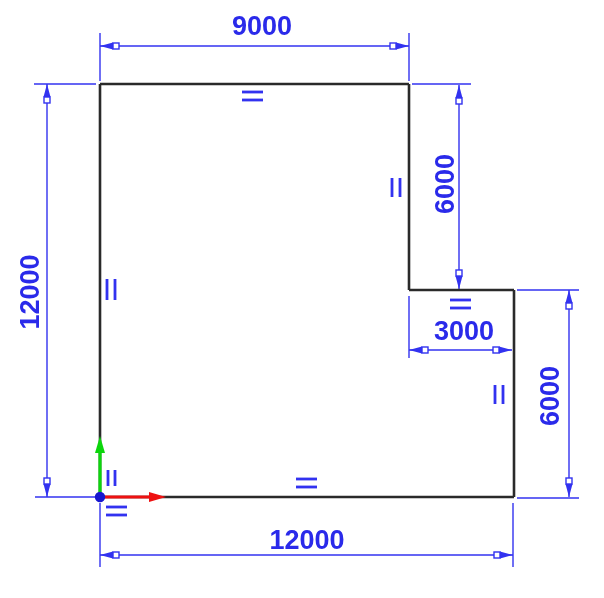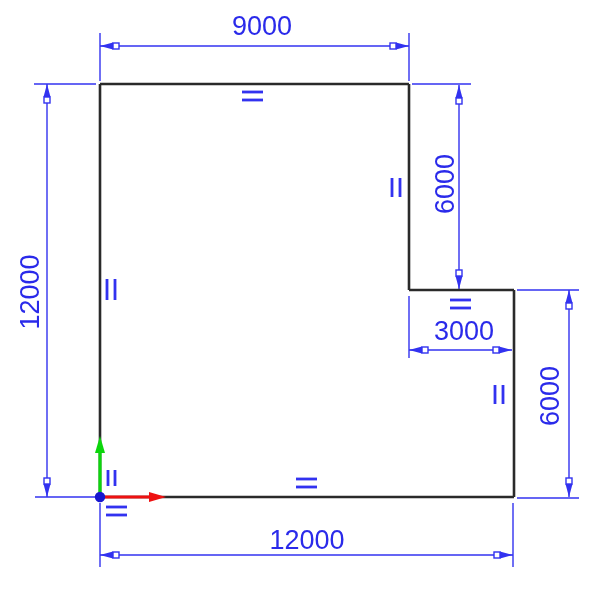--- a/index.html
+++ b/index.html
@@ -7,20 +7,21 @@
     padding: 0;
     background: #ffffff;
     font-family: "Liberation Sans", sans-serif;
   }
   .canvas {
     position: relative;
     width: 604px;
     height: 598px;
     background: #ffffff;
     overflow: hidden;
+    font-weight: bold;
   }
   svg {
     position: absolute;
     left: 0;
     top: 0;
   }
   .dim-text {
     font-family: "Liberation Sans", sans-serif;
     font-size: 27px;
     fill: #2a2aea;

